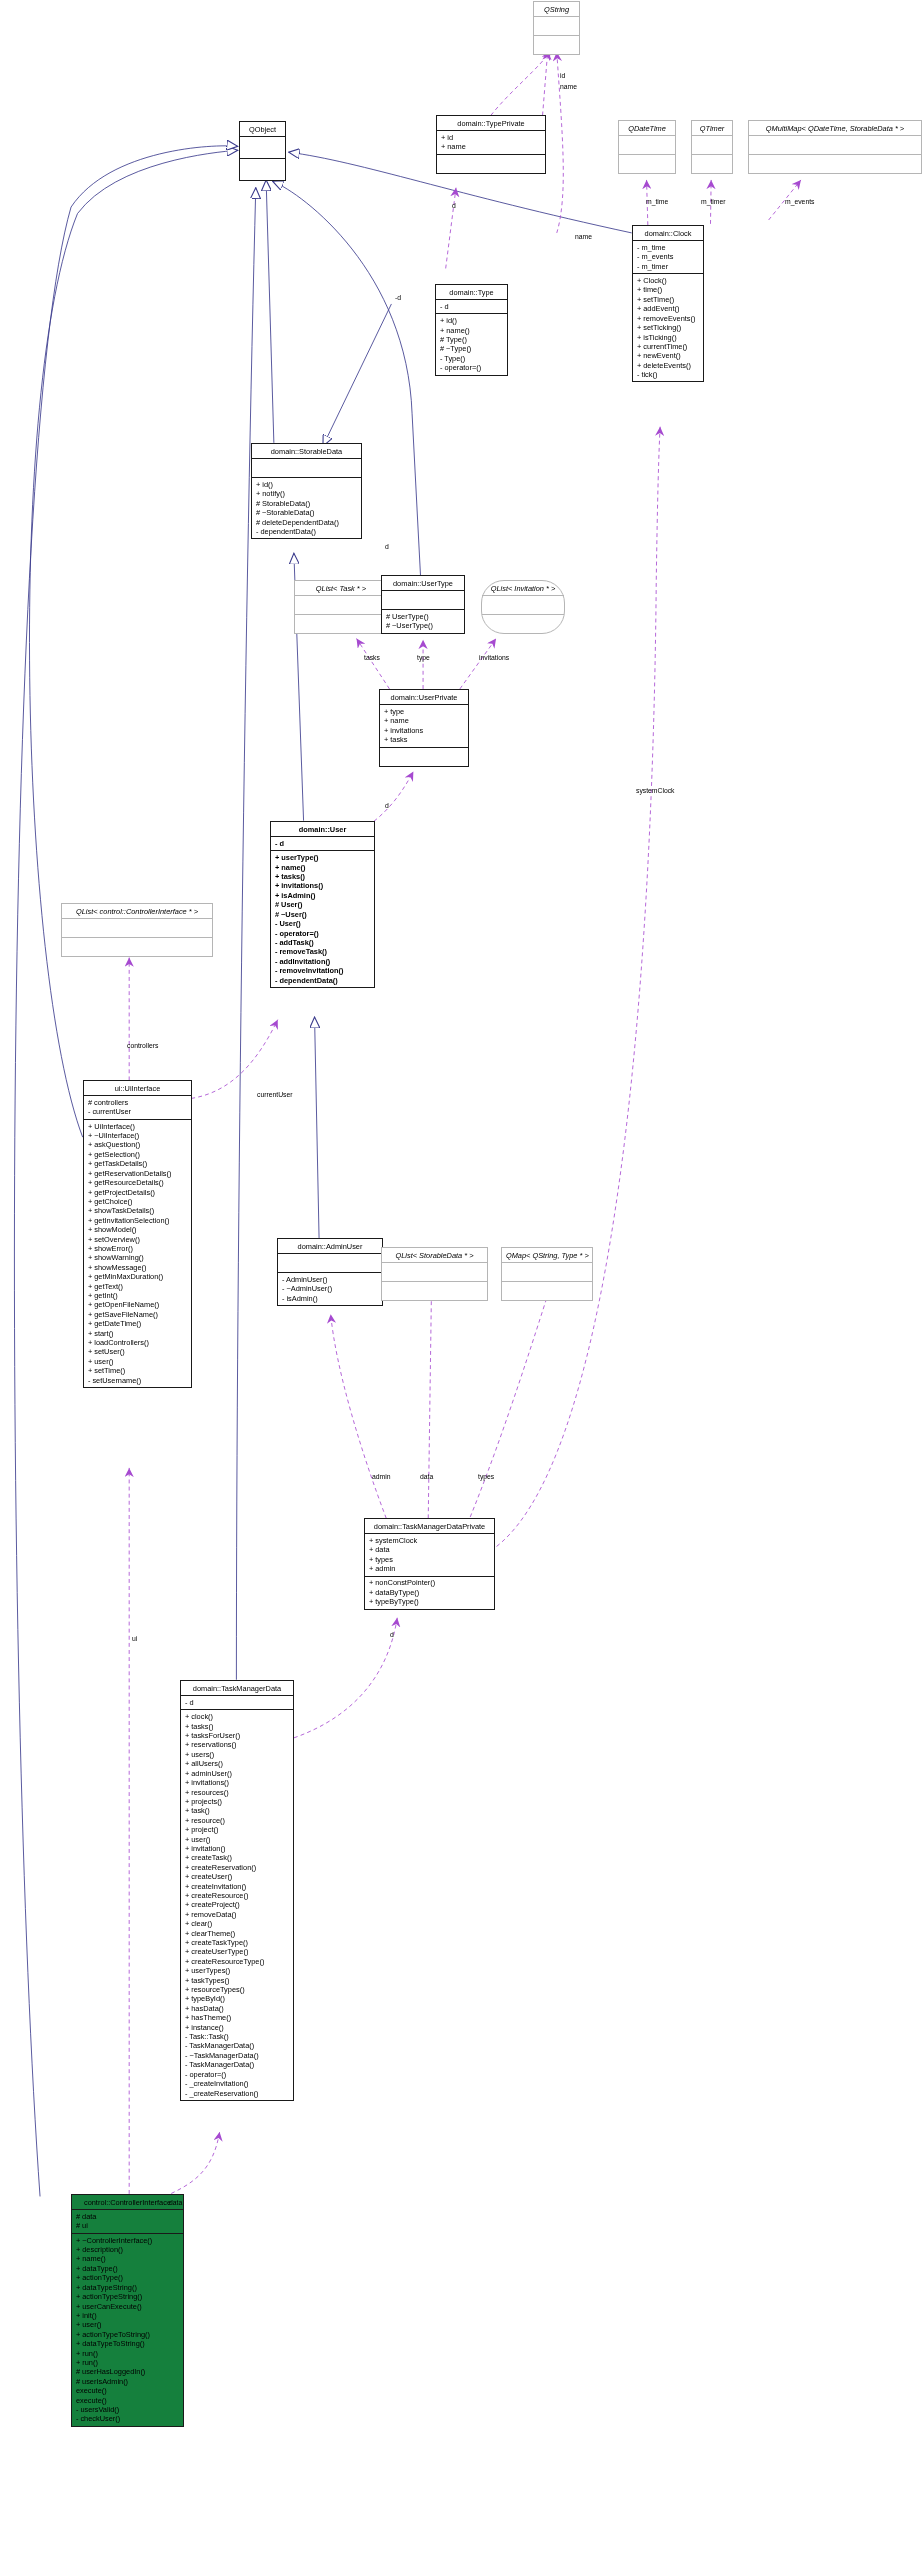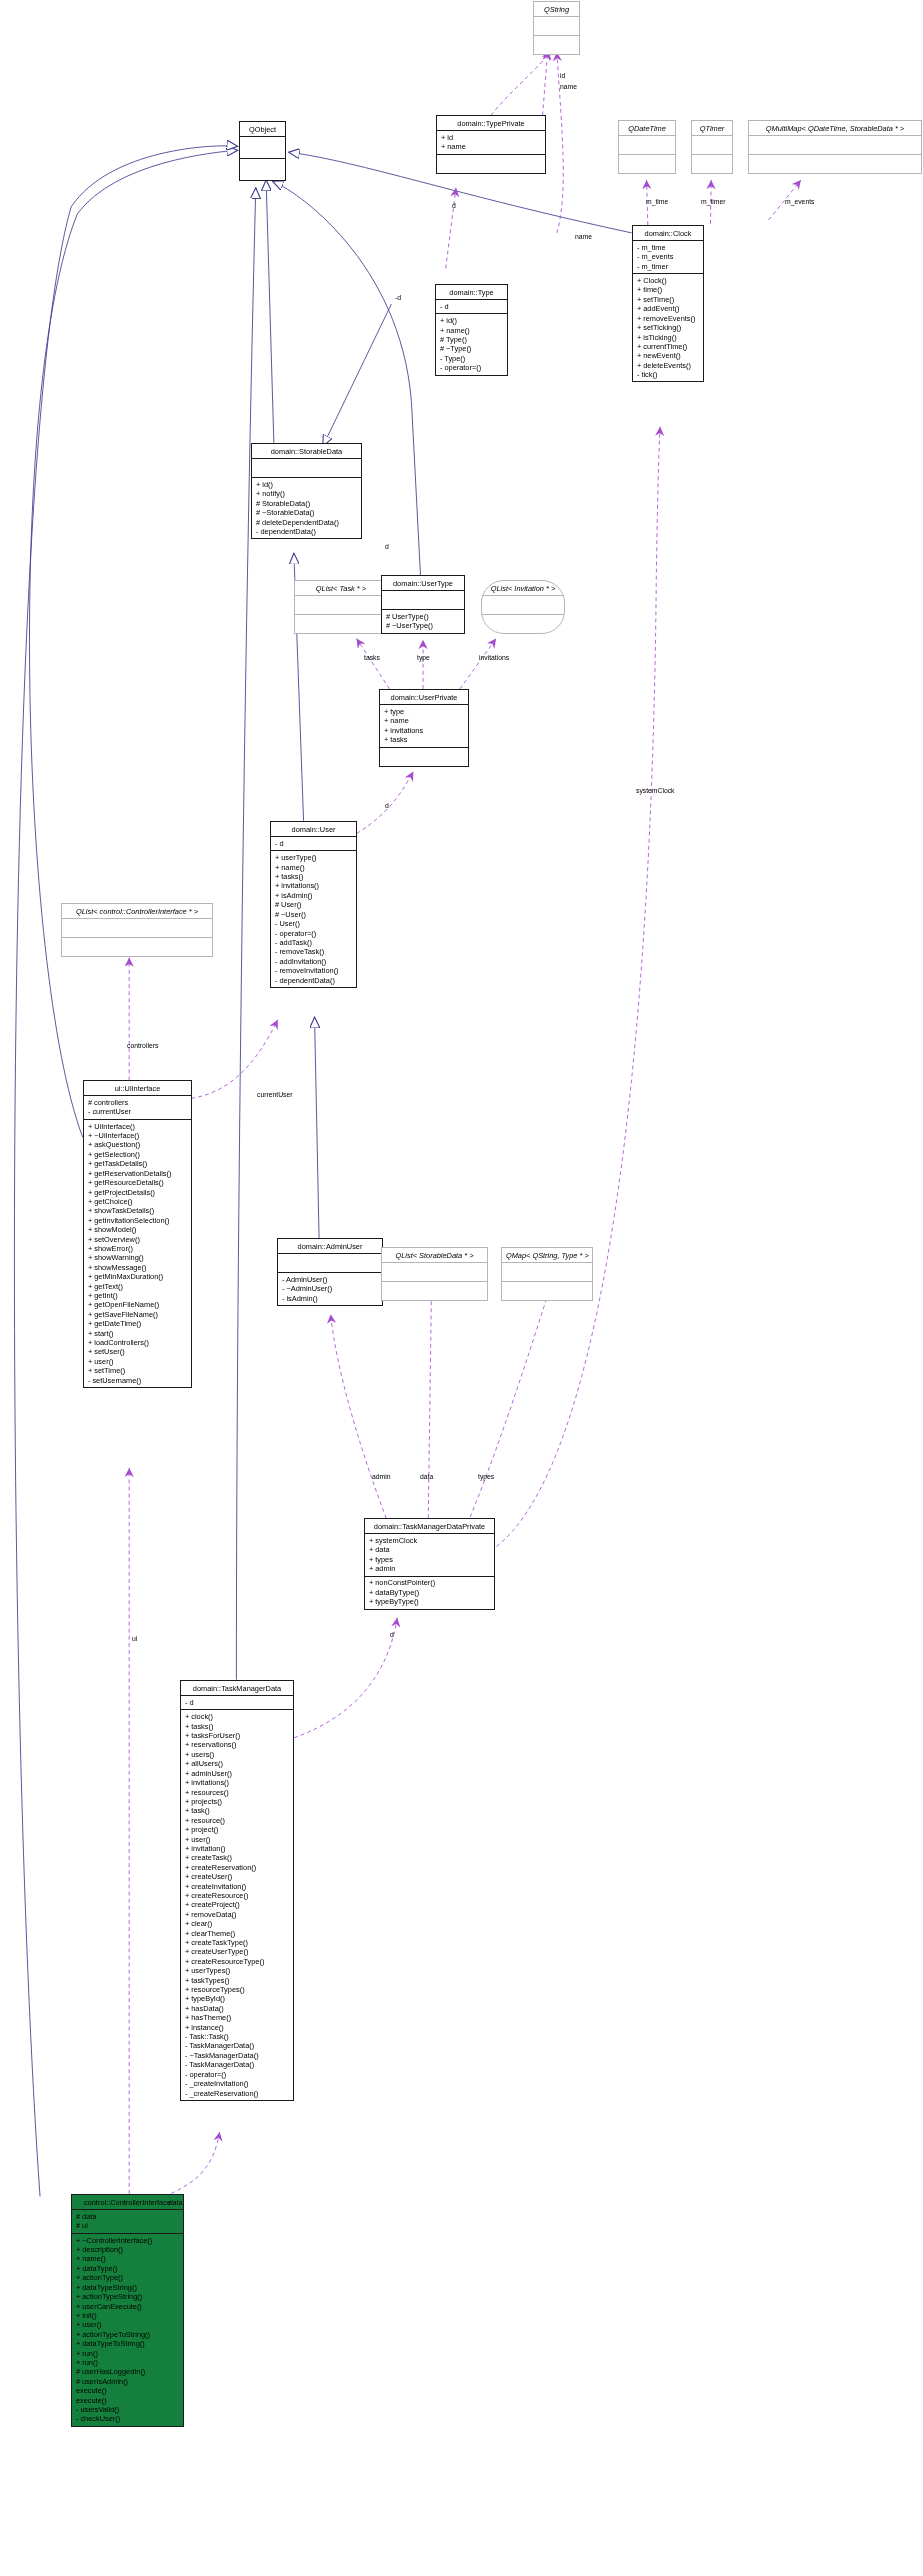--- a/index.html
+++ b/index.html
@@ -225,21 +225,21 @@
     <div class="title">domain::UserPrivate</div>
     <div class="sec mid">
       <div>+ type</div>
       <div>+ name</div>
       <div>+ invitations</div>
       <div>+ tasks</div>
     </div>
     <div class="sec empty"></div>
   </div>
 
-  <div class="node n-strong" style="left:270px;top:821px;width:87px;">
+  <div class="node n-strong" style="left:270px;top:821px;width:105px;font-weight:bold;">
     <div class="title">domain::User</div>
     <div class="sec mid">
       <div>- d</div>
     </div>
     <div class="sec">
       <div>+ userType()</div>
       <div>+ name()</div>
       <div>+ tasks()</div>
       <div>+ invitations()</div>
       <div>+ isAdmin()</div>

